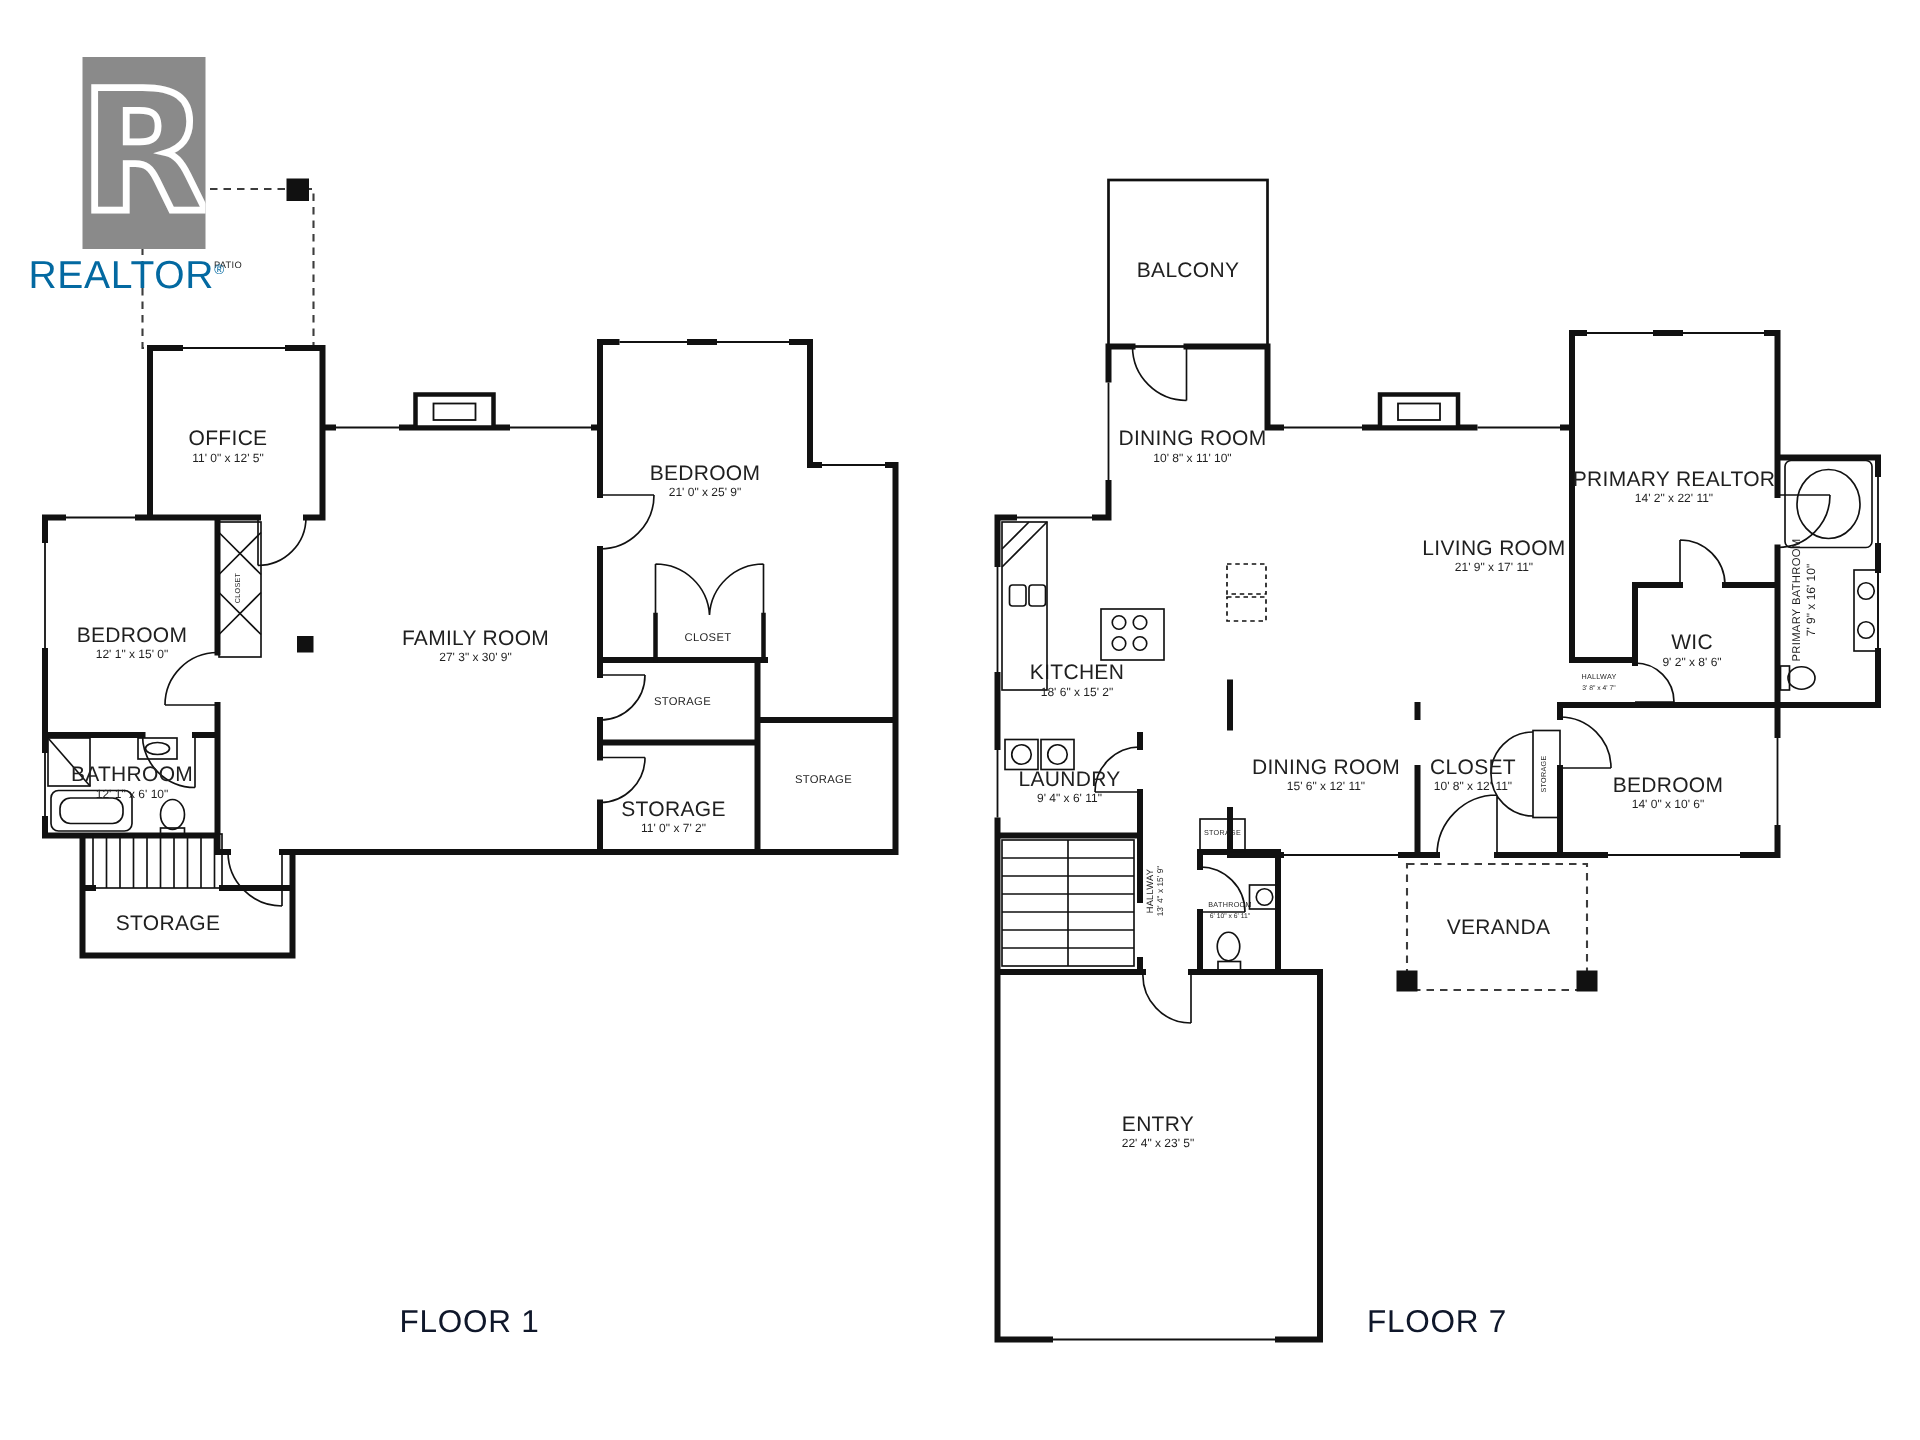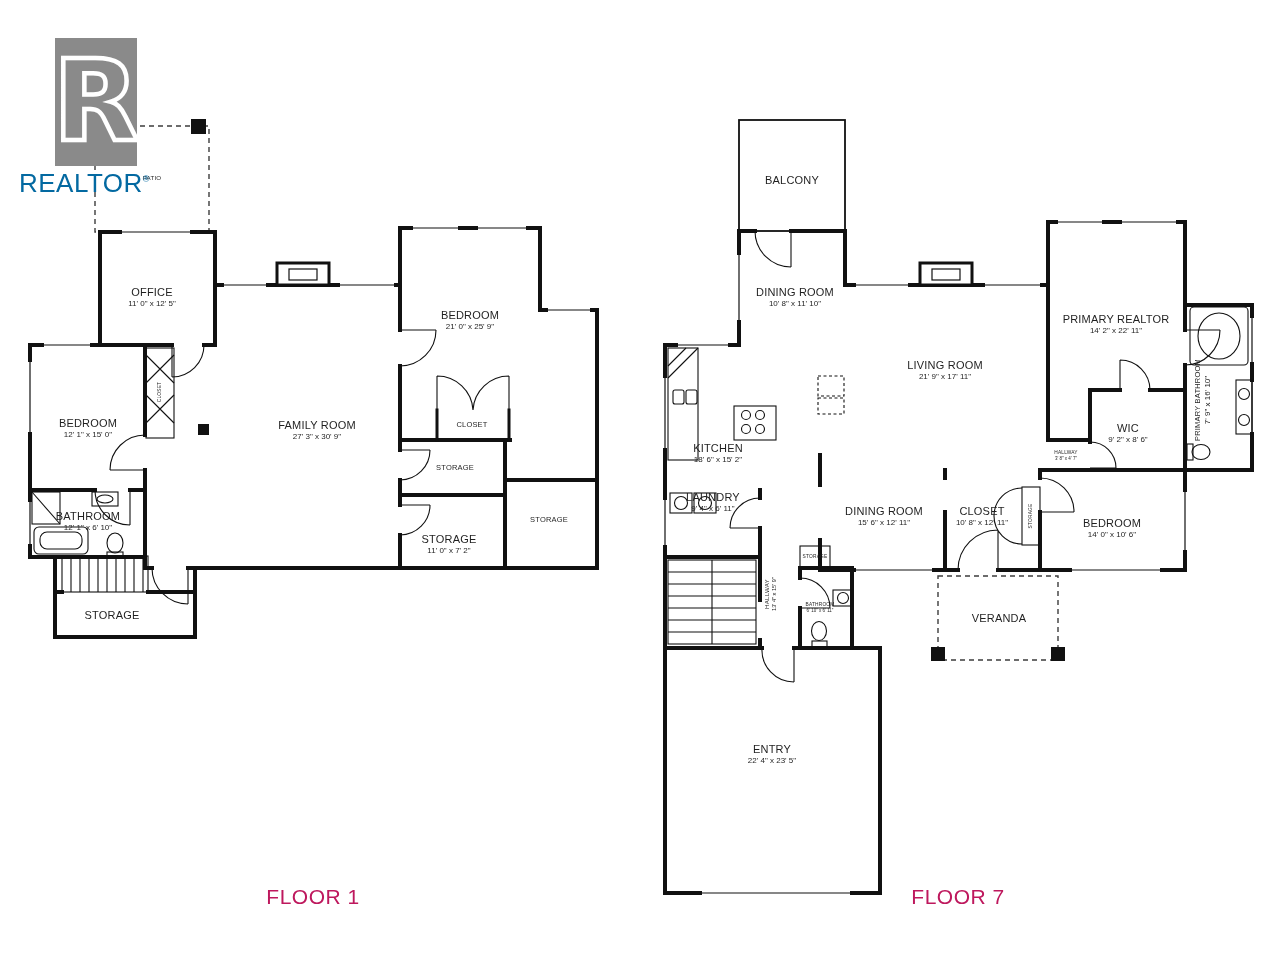--- a/index.html
+++ b/index.html
@@ -1,25 +1,25 @@
 <!DOCTYPE html>
 <html><head>
 <meta charset="utf-8">
 <style>
   html,body{margin:0;padding:0;background:#fff;}
   #plan{position:relative;width:1280px;height:960px;background:#fff;overflow:hidden;font-family:"Liberation Sans",sans-serif;}
   #linework{position:absolute;left:0;top:0;}
   .lbl{position:absolute;transform:translate(-50%,-50%);text-align:center;color:#1f1f1f;white-space:nowrap;line-height:1.3;z-index:5;}
-  .lbl .nm{display:block;font-size:11px;letter-spacing:.2px;}
+  .lbl .nm{display:block;font-size:14px;letter-spacing:.2px;}
   .lbl .dm{display:block;font-size:8px;}
   .sm .nm{font-size:7.5px;}
   .xs .nm{font-size:6.2px;}.xs .dm{font-size:5.6px;}
   .xxs .nm{font-size:4.8px;}.xxs .dm{font-size:4.5px;}
   .vert{transform:translate(-50%,-50%) rotate(-90deg);}
-  .title{position:absolute;transform:translate(-50%,-50%);font-size:21px;color:#be185d;letter-spacing:.5px;z-index:5;margin-top:15px;}
+  .title{position:absolute;transform:translate(-50%,-50%);font-size:21px;color:#0f172a;letter-spacing:.5px;z-index:5;}
   .logo-box{position:absolute;left:55px;top:38px;width:82px;height:128px;background:#8a8a8a;z-index:6;}
   .logo-text{position:absolute;left:5px;top:168px;width:145px;font-size:26px;color:#0369a1;letter-spacing:.5px;z-index:6;text-align:right;}
   .logo-text sup{font-size:9px;vertical-align:super;}
 </style>
 </head>
 <body>
 
 <div id="plan">
 
   <div class="logo-box">
@@ -265,21 +265,21 @@
     </div>
   <div class="title" style="left:313px;top:882px">FLOOR 1</div>
 
   <div class="lbl" style="left:792px;top:180px">
       <span class="nm">BALCONY</span>
     </div>
   <div class="lbl" style="left:795px;top:297px">
       <span class="nm">DINING ROOM</span>
       <span class="dm">10' 8" x 11' 10"</span>
     </div>
-  <div class="lbl" style="left:945px;top:370px">
+  <div class="lbl" style="left:996px;top:370px">
       <span class="nm">LIVING ROOM</span>
       <span class="dm">21' 9" x 17' 11"</span>
     </div>
   <div class="lbl" style="left:1116px;top:324px">
       <span class="nm">PRIMARY REALTOR</span>
       <span class="dm">14' 2" x 22' 11"</span>
     </div>
   <div class="lbl vert sm" style="left:1203px;top:400px">
       <span class="nm">PRIMARY BATHROOM</span>
       <span class="dm">7' 9" x 16' 10"</span>
@@ -289,21 +289,21 @@
       <span class="dm">18' 6" x 15' 2"</span>
     </div>
   <div class="lbl" style="left:1128px;top:433px">
       <span class="nm">WIC</span>
       <span class="dm">9' 2" x 8' 6"</span>
     </div>
   <div class="lbl xxs" style="left:1066px;top:456px">
       <span class="nm">HALLWAY</span>
       <span class="dm">3' 8" x 4' 7"</span>
     </div>
-  <div class="lbl" style="left:713px;top:502px">
+  <div class="lbl" style="left:713px;top:524px">
       <span class="nm">LAUNDRY</span>
       <span class="dm">9' 4" x 6' 11"</span>
     </div>
   <div class="lbl" style="left:884px;top:516px">
       <span class="nm">DINING ROOM</span>
       <span class="dm">15' 6" x 12' 11"</span>
     </div>
   <div class="lbl" style="left:982px;top:516px">
       <span class="nm">CLOSET</span>
       <span class="dm">10' 8" x 12' 11"</span>

